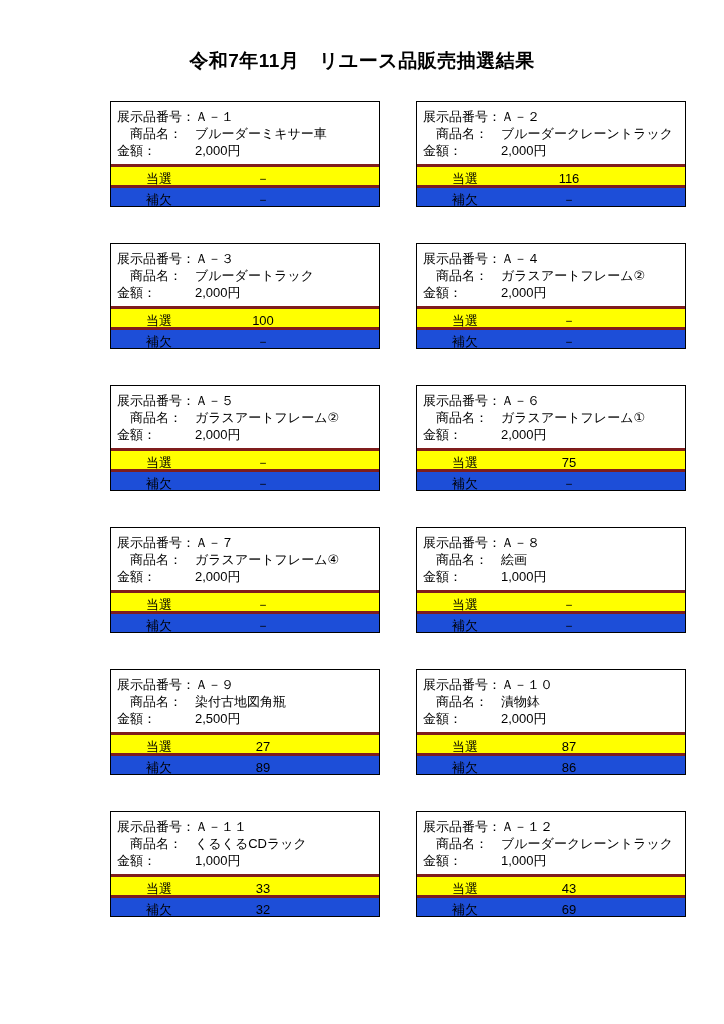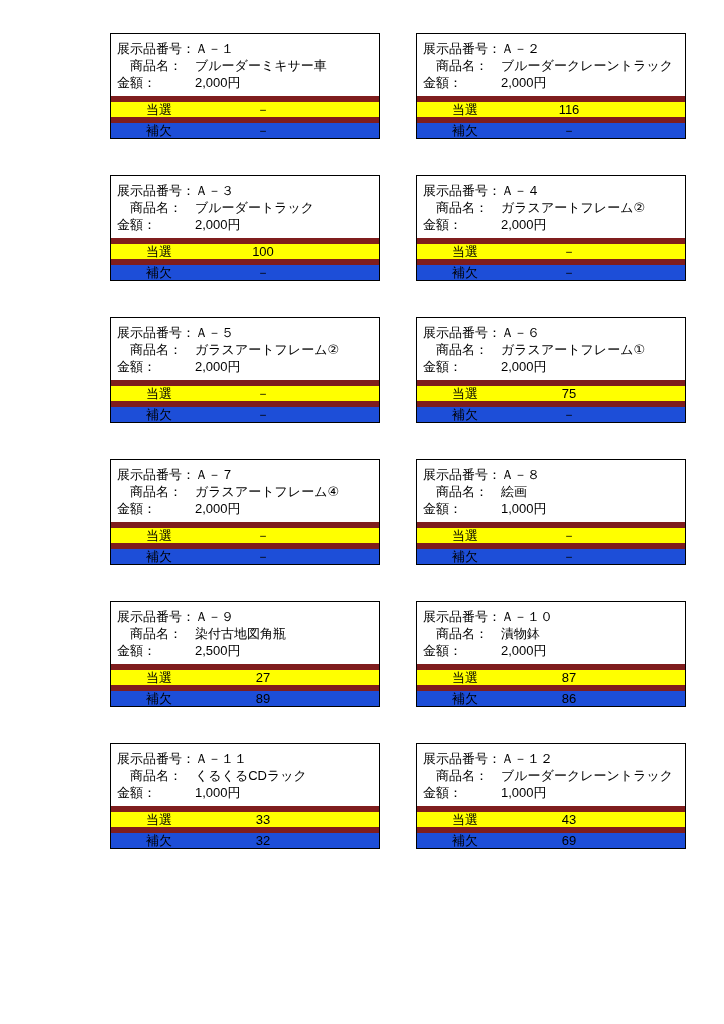--- a/index.html
+++ b/index.html
@@ -25,21 +25,21 @@
   .doc-title {
     text-align: center;
     font-size: 19px;
     font-weight: bold;
     letter-spacing: 0.5px;
     margin: 0;
     padding-top: 48px;
     padding-bottom: 0;
   }
   .grid {
-    margin: 6px auto;
+    margin: 0 auto;
     padding-top: 27px;
     width: 504px;
     display: grid;
     grid-template-columns: 270px 270px;
     column-gap: 50px;
     row-gap: 23px;
     gap: 36px;
   }
   .card {
     border: 1px solid #000000;
@@ -65,22 +65,22 @@
     text-align: center;
   }
   .lbl.price-lbl {
     width: 78px;
   }
   .val {
     display: inline-block;
   }
   .result-row {
     display: flex;
-    align-items: center;
-    border-top: 6px solid #7f1d1d;
+    align-items: flex-end;
+    border-top: 3px solid #7f1d1d;
     height: 21px;
     box-sizing: border-box;
   }
   .result-row.win {
     background: #ffff00;
   }
   .result-row.alt {
     background: #1d4ed8;
   }
   .result-label {
@@ -94,20 +94,21 @@
     font-size: 13px;
     padding-right: 60px;
     box-sizing: border-box;
   }
 </style>
 </head>
 <body>
 
 <div class="page">
 
+  <h1 class="doc-title">令和7年11月　リユース品販売抽選結果</h1>
 
   <div class="grid">
 
     <div class="card">
       <div class="info">
         <div class="row-line">
           <span class="lbl">展示品番号：</span>
             <span class="val">Ａ－１</span>
         </div>
         <div class="row-line">

